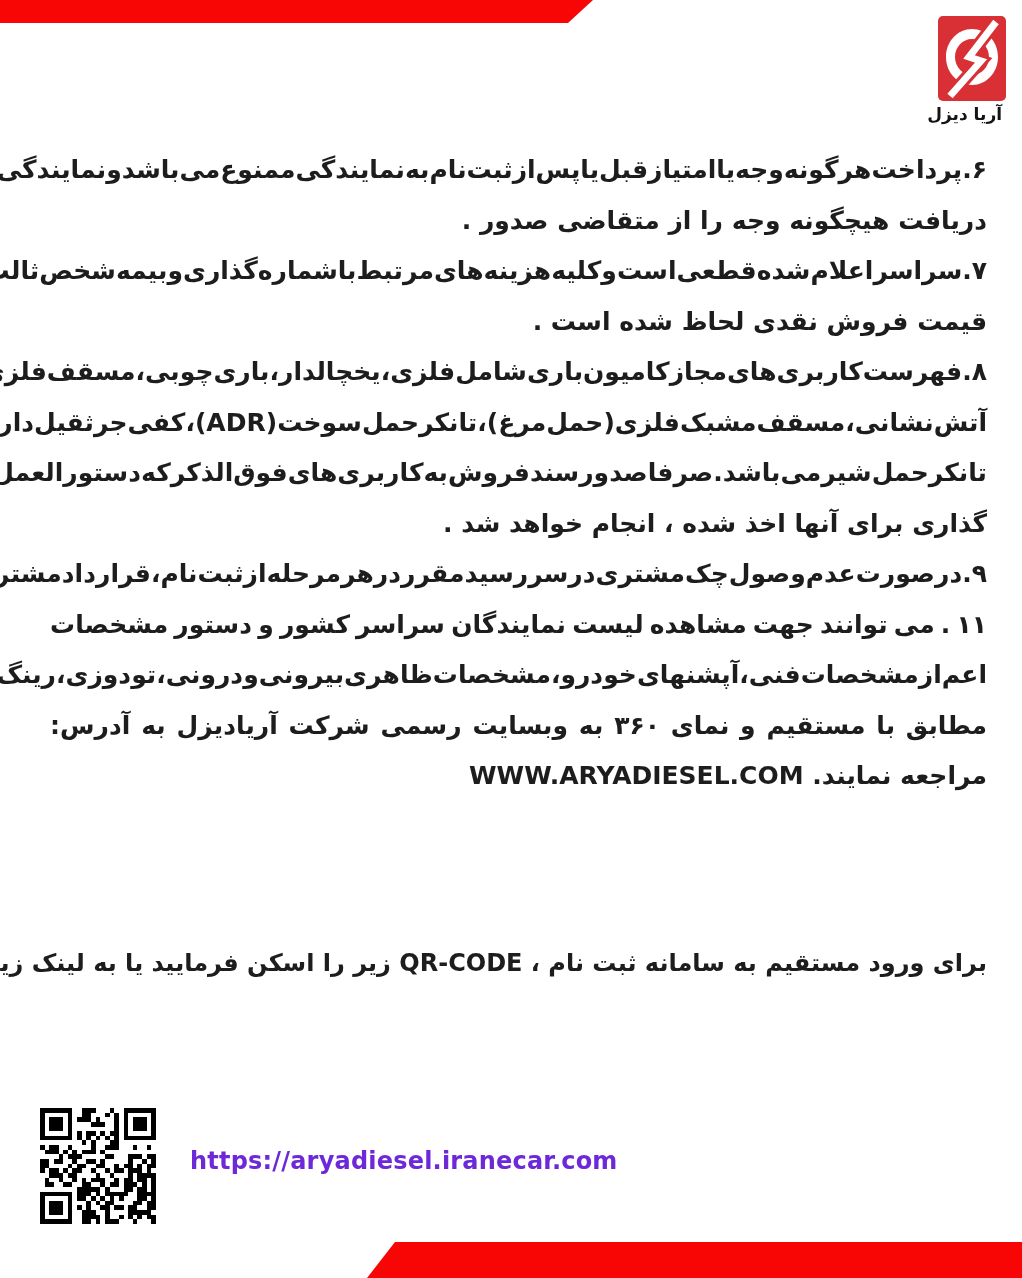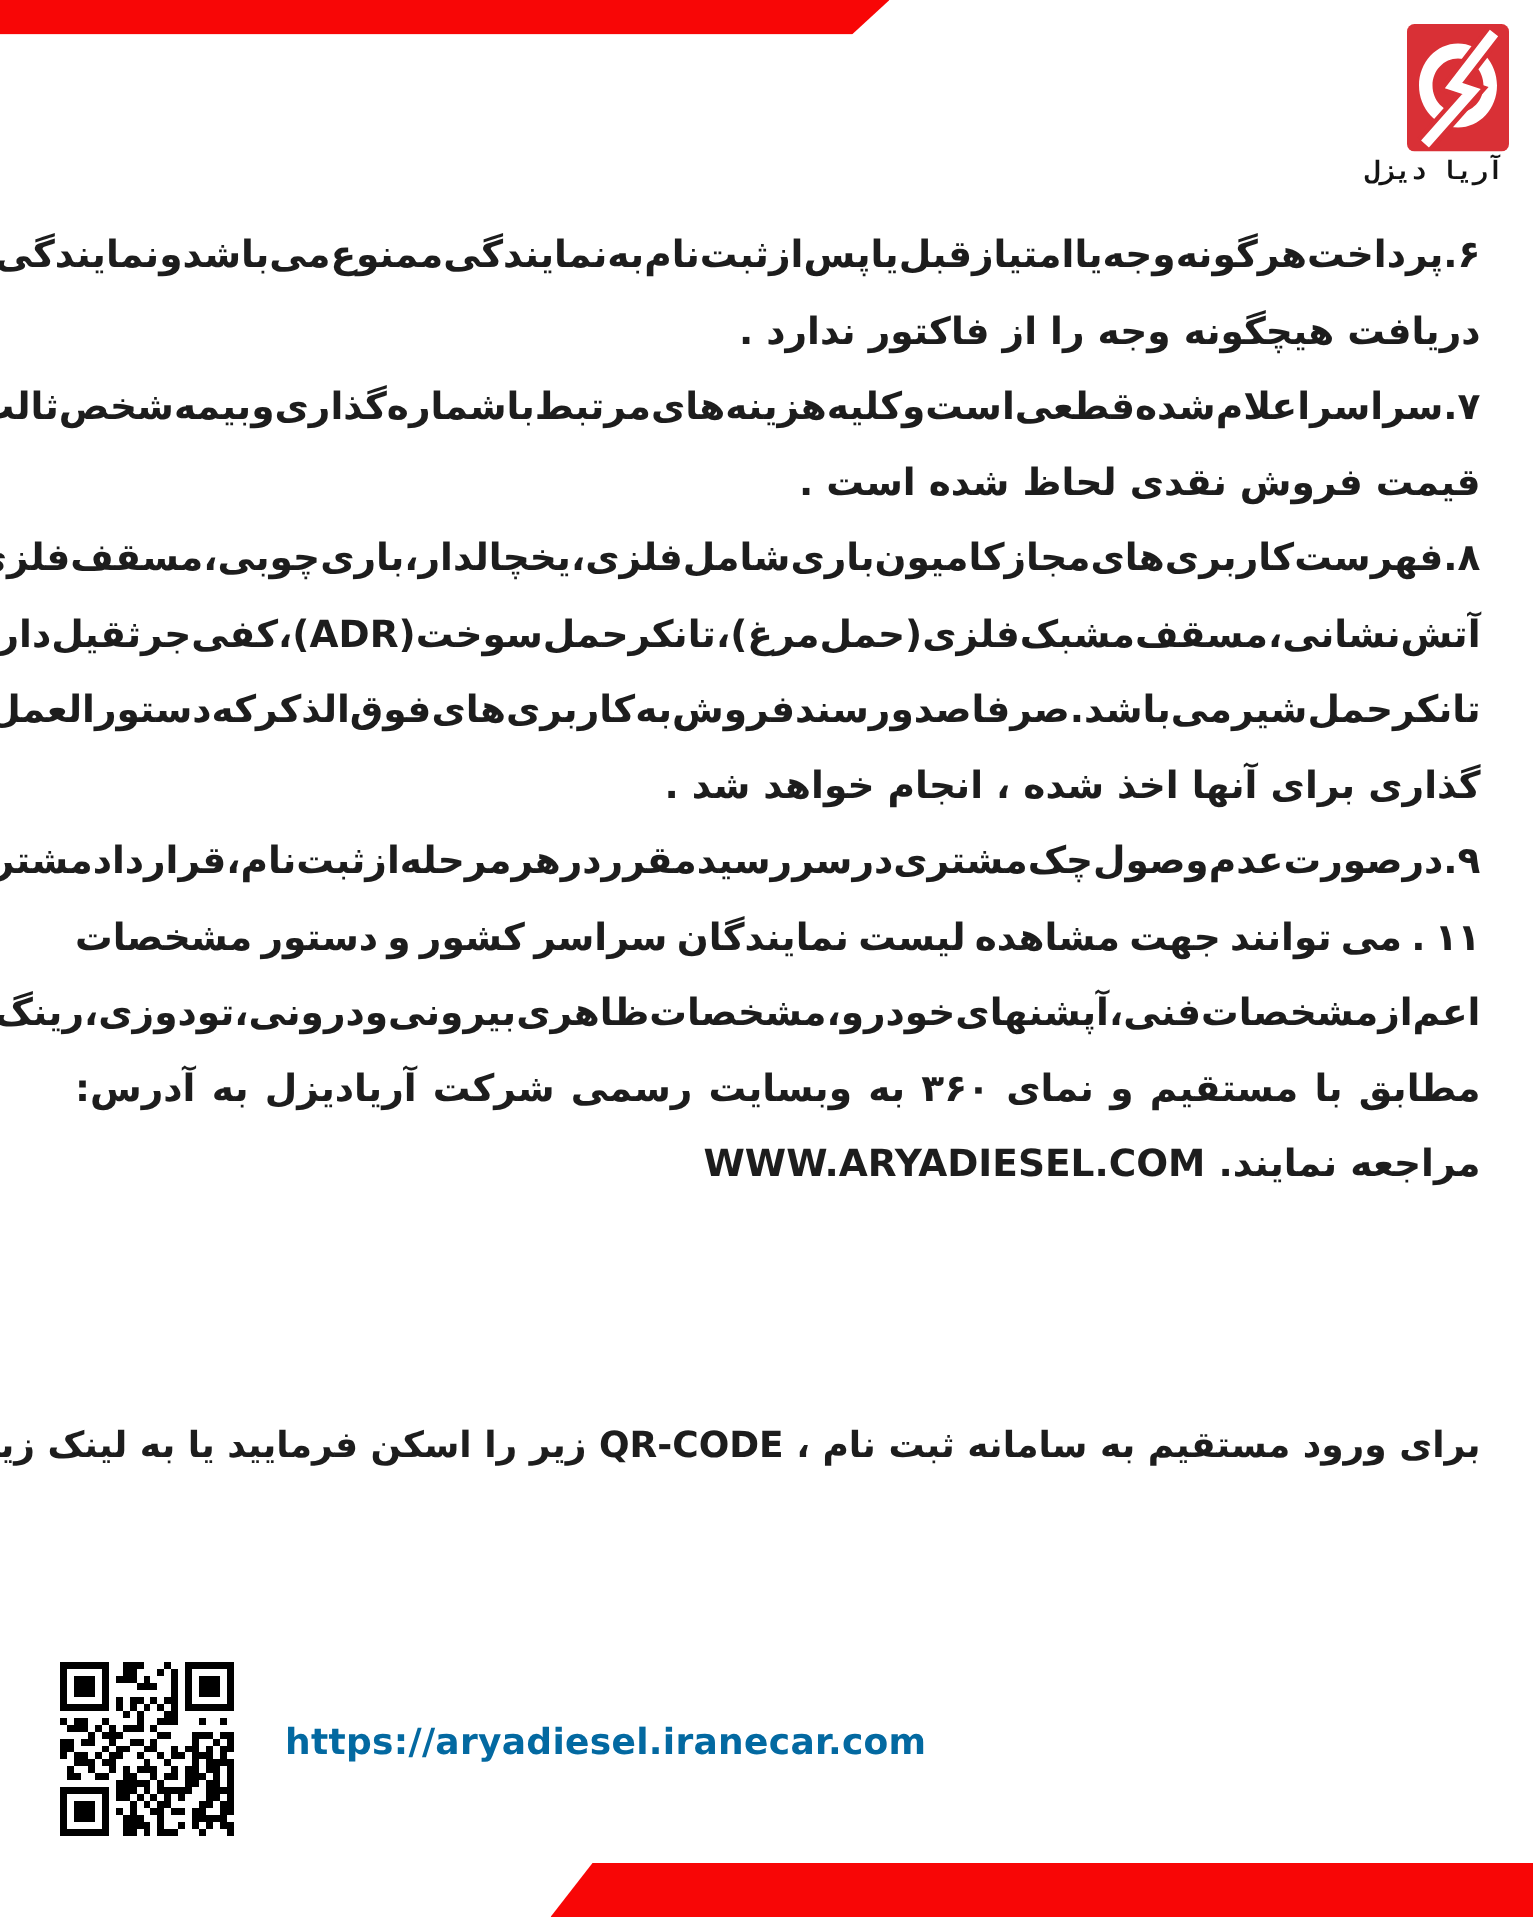--- a/index.html
+++ b/index.html
@@ -24,21 +24,21 @@
     background:var(--red);
     clip-path:polygon(0 0,100% 0,calc(100% - 25px) 100%,0 100%);
   }
   
   .bottom-stripe{
     position:absolute;left:367px;right:0;top:1242px;height:36px;
     background:var(--red);
     clip-path:polygon(28px 0,100% 0,100% 100%,0 100%);
   }
   
-  .logo-wrap{position:absolute;top:16px;right:20px;width:64px;text-align:left;font-family:Liberation Mono, monospace;}
+  .logo-wrap{position:absolute;top:16px;right:20px;width:64px;text-align:left;}
   .logo-box{display:block;width:68px;height:85px;}
   .logo-label{
     margin-top:3px;
     font-size:17px;font-weight:bold;
     direction:rtl;white-space:nowrap;
     color:#141414;
   }
   
   .terms{
     position:absolute;top:145px;left:50px;right:35px;
@@ -58,21 +58,21 @@
     height:50px;line-height:50px;
     direction:rtl;text-align:right;
     font-weight:bold;font-size:24px;white-space:nowrap;
     color:var(--ink);
   }
   
   .qr{position:absolute;left:40px;top:1108px;width:116px;height:116px;}
   .site-link{
     position:absolute;left:190px;top:1147px;
     font-weight:bold;font-size:24px;letter-spacing:.2px;
-    color:#0369a1;white-space:nowrap;
+    color:#6d28d9;white-space:nowrap;
   }
 </style>
 </head>
 <body>
 
 <div class="page">
 
   <div class="top-stripe"></div>
 
   <div class="logo-wrap">
@@ -101,21 +101,21 @@
           <span>ثبت</span>
           <span>نام</span>
           <span>به</span>
           <span>نمایندگی</span>
           <span>ممنوع</span>
           <span>می</span>
           <span>باشد</span>
           <span>و</span>
           <span>نمایندگی</span>
         </div>
-        <div class="tline last">دریافت هیچگونه وجه را از فاکتور ندارد .</div>
+        <div class="tline last">دریافت هیچگونه وجه را از متقاضی صدور .</div>
         <div class="tline just">
           <span>۷.</span>
           <span>سراسر</span>
           <span>اعلام</span>
           <span>شده</span>
           <span>قطعی</span>
           <span>است</span>
           <span>و</span>
           <span>کلیه</span>
           <span>هزینه</span>

